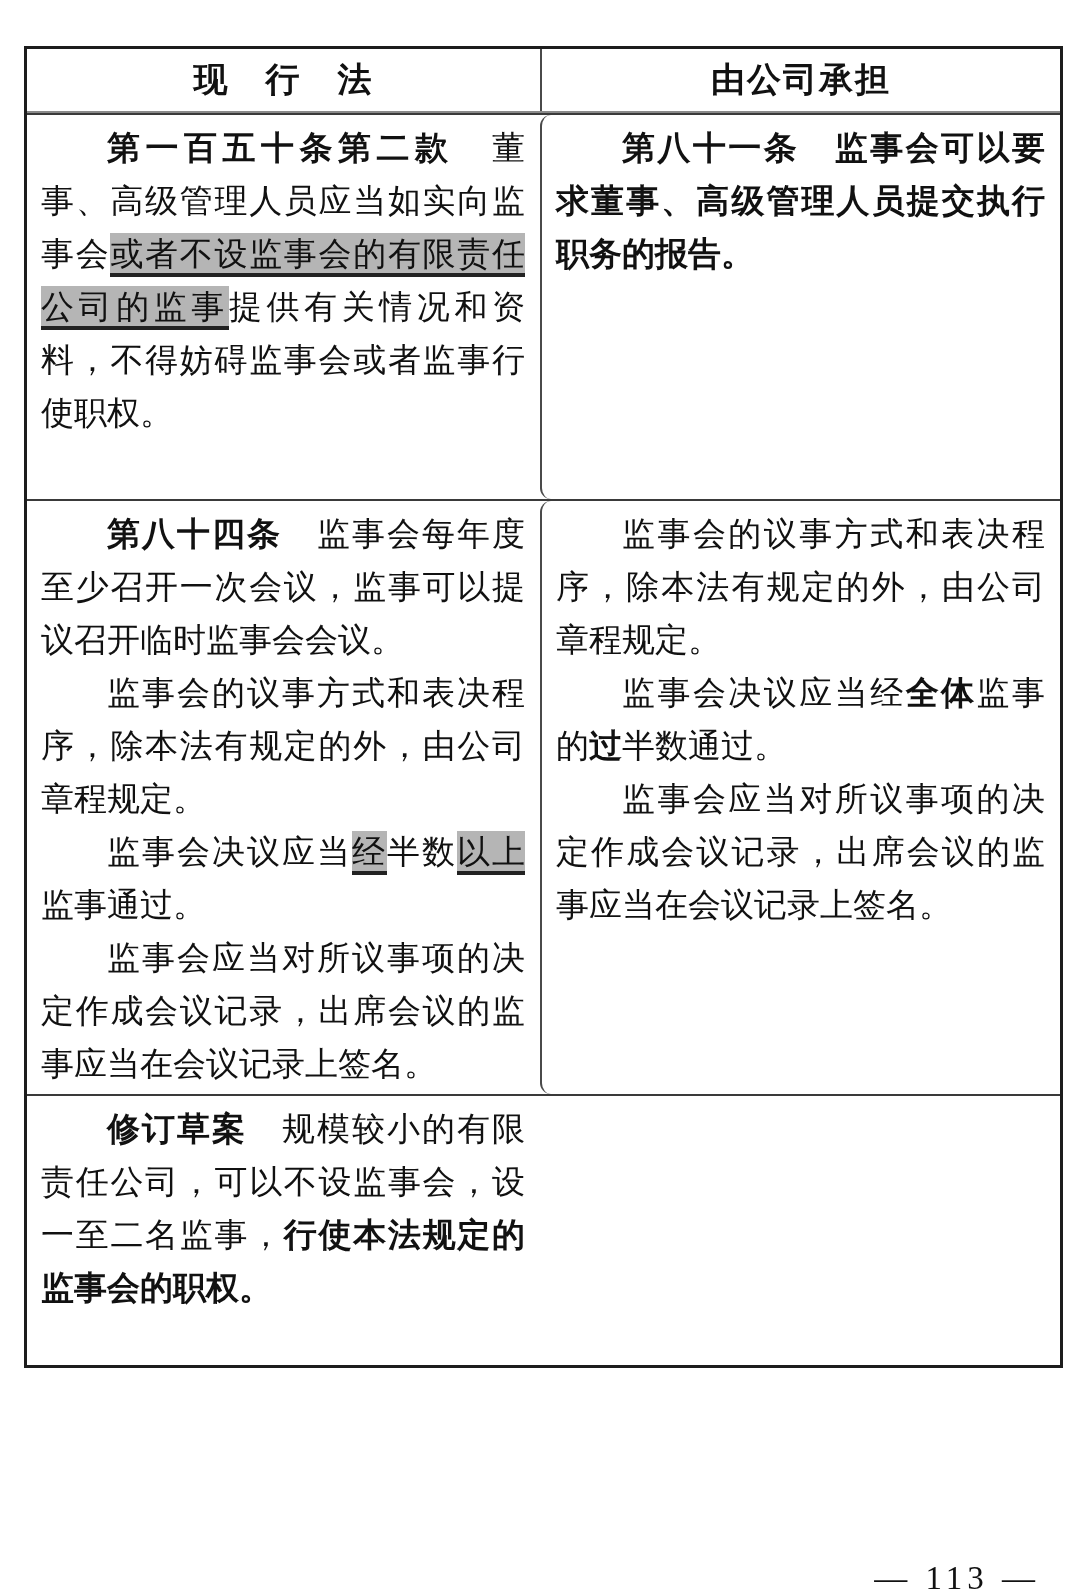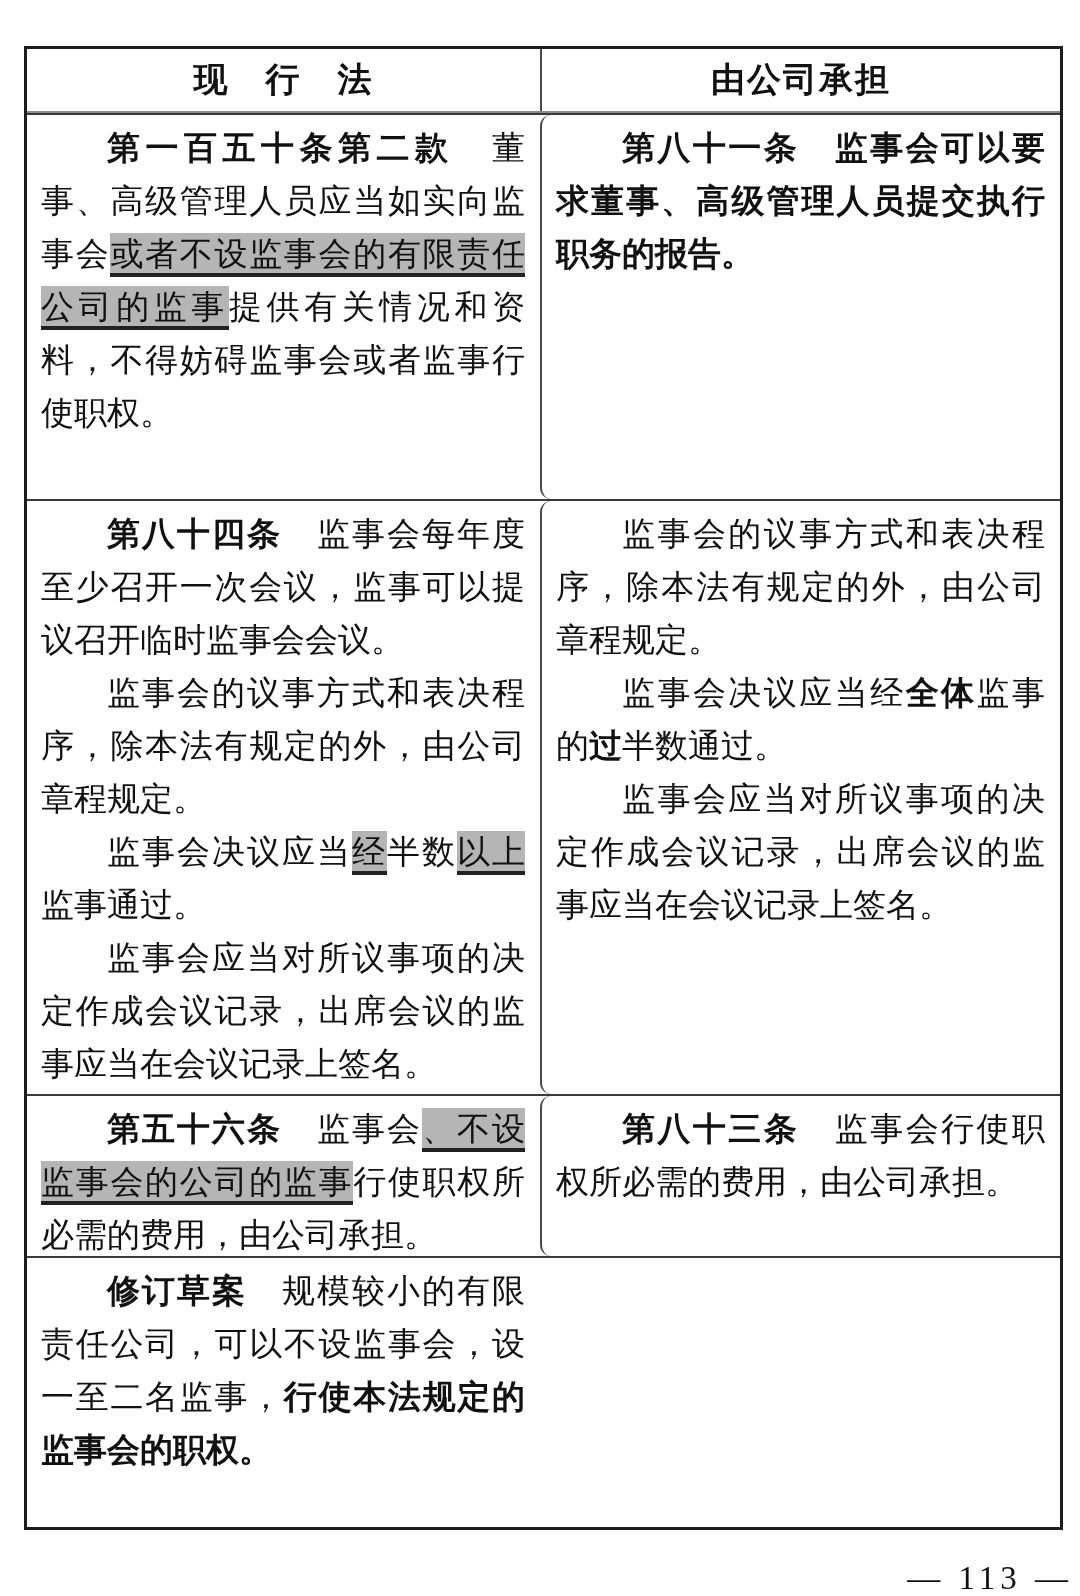--- a/index.html
+++ b/index.html
@@ -74,21 +74,21 @@
   .hl {
     background: var(--hl-bg, #b5b5b5);
     border-bottom: 4px solid var(--underline, #222222);
     padding: 3px 0 1px 0;
     -webkit-box-decoration-break: clone;
     box-decoration-break: clone;
   }
   .footer {
     position: absolute;
     top: 1536px;
-    right: 7px;
+    right: 40px;
     font-size: 33px;
     letter-spacing: 5px;
     color: var(--text, #111111);
     white-space: pre;
   }
 </style>
 </head>
 <body>
 
 <div class="page">
@@ -113,28 +113,20 @@
             <p><span class="normal">监事会的议事方式和表决程序，除本法有规定的外，由公司章程规定。</span></p>
             <p><span class="normal">监事会决议应当</span><span class="hl">经</span><span class="normal">半数</span><span class="hl">以上</span><span class="normal">监事通过。</span></p>
             <p><span class="normal">监事会应当对所议事项的决定作成会议记录，出席会议的监事应当在会议记录上签名。</span></p>
           </div>
           <div class="cell">
             <p><span class="normal">监事会的议事方式和表决程序，除本法有规定的外，由公司章程规定。</span></p>
             <p><span class="normal">监事会决议应当经</span><span class="bold">全体</span><span class="normal">监事的</span><span class="bold">过</span><span class="normal">半数通过。</span></p>
             <p><span class="normal">监事会应当对所议事项的决定作成会议记录，出席会议的监事应当在会议记录上签名。</span></p>
           </div>
         </div>
-        <div class="row row-2">
-          <div class="cell">
-            <p><span class="bold">第五十六条</span><span class="normal">　监事会</span><span class="hl">、不设监事会的公司的监事</span><span class="normal">行使职权所必需的费用，由公司承担。</span></p>
-          </div>
-          <div class="cell">
-            <p><span class="bold">第八十三条</span><span class="normal">　监事会行使职权所必需的费用，由公司承担。</span></p>
-          </div>
-        </div>
         <div class="row row-3">
           <div class="cell">
             <p><span class="bold">修订草案</span><span class="normal">　规模较小的有限责任公司，可以不设监事会，设一至二名监事，</span><span class="bold">行使本法规定的监事会的职权。</span></p>
           </div>
         </div>
       </div>
   </div>
 
   <div class="footer">— 113 —</div>
 

